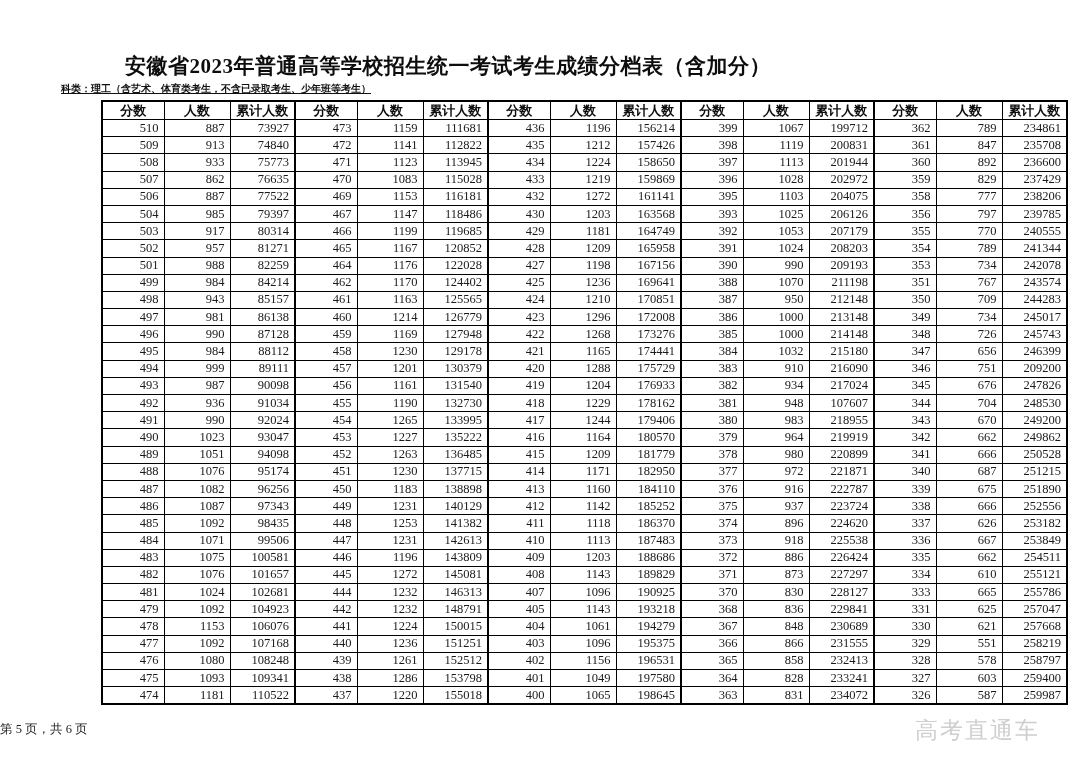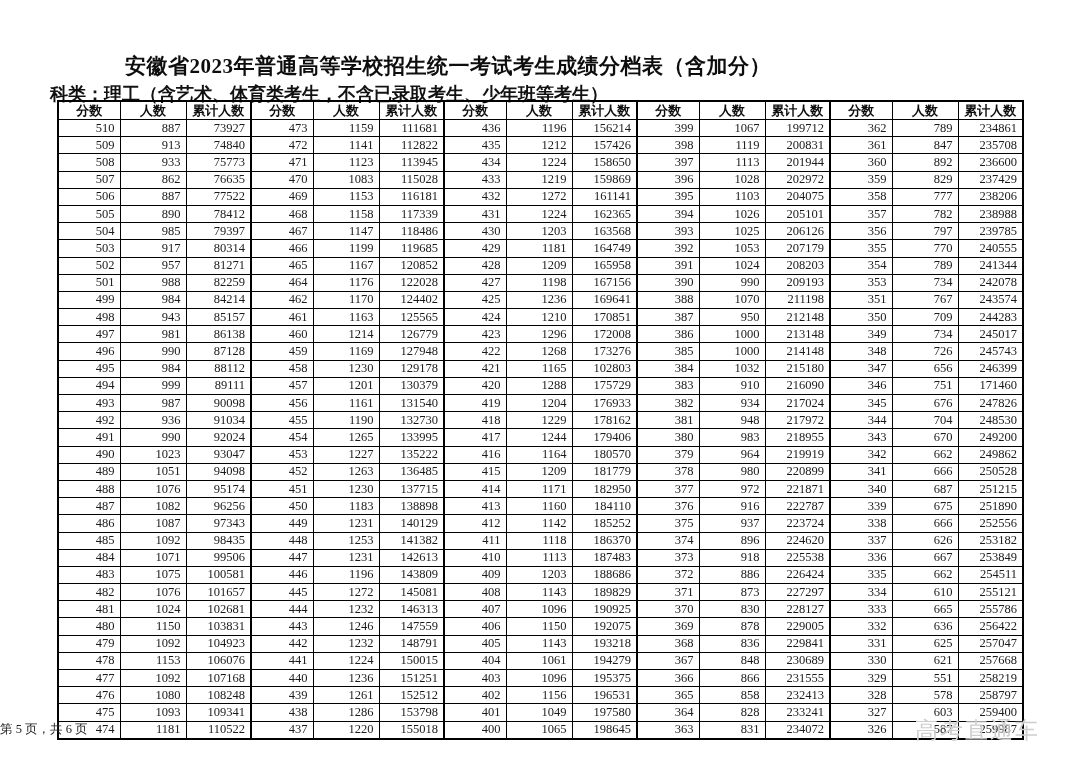--- a/index.html
+++ b/index.html
@@ -35,40 +35,42 @@
     font-weight: bold;
     letter-spacing: 0.5px;
     color: #0d0d0d;
     white-space: nowrap;
   }
 
   
   .doc-subtitle {
     position: absolute;
     top: 82px;
-    left: 50px;
-    font-size: 18px;
+    left: 61px;
+    font-size: 10px;
     font-weight: bold;
     color: #111111;
     white-space: nowrap;
+    text-decoration: underline;
   }
 
   
   .table-wrap {
     position: absolute;
     top: 100px;
     left: 57px;
     width: 966px;
   }
 
   table.grid {
     border-collapse: collapse;
     width: 966px;
     table-layout: fixed;
     border: 2px solid #000000;
+    margin-left: 44px;
   }
 
   table.grid th,
   table.grid td {
     border: 1px solid #000000;
     height: 16.2px;
     line-height: 15px;
     padding: 0 5px 0 2px;
     font-size: 12.5px;
     color: #1a1a1a;
@@ -251,37 +253,20 @@
             <td>1272</td>
             <td class="group-end">161141</td>
             <td>395</td>
             <td>1103</td>
             <td class="group-end">204075</td>
             <td>358</td>
             <td>777</td>
             <td>238206</td>
           </tr>
           <tr>
-            <td>505</td>
-            <td>890</td>
-            <td class="group-end">78412</td>
-            <td>468</td>
-            <td>1158</td>
-            <td class="group-end">117339</td>
-            <td>431</td>
-            <td>1224</td>
-            <td class="group-end">162365</td>
-            <td>394</td>
-            <td>1026</td>
-            <td class="group-end">205101</td>
-            <td>357</td>
-            <td>782</td>
-            <td>238988</td>
-          </tr>
-          <tr>
             <td>504</td>
             <td>985</td>
             <td class="group-end">79397</td>
             <td>467</td>
             <td>1147</td>
             <td class="group-end">118486</td>
             <td>430</td>
             <td>1203</td>
             <td class="group-end">163568</td>
             <td>393</td>
@@ -412,21 +397,21 @@
           </tr>
           <tr>
             <td>495</td>
             <td>984</td>
             <td class="group-end">88112</td>
             <td>458</td>
             <td>1230</td>
             <td class="group-end">129178</td>
             <td>421</td>
             <td>1165</td>
-            <td class="group-end">102803</td>
+            <td class="group-end">174441</td>
             <td>384</td>
             <td>1032</td>
             <td class="group-end">215180</td>
             <td>347</td>
             <td>656</td>
             <td>246399</td>
           </tr>
           <tr>
             <td>494</td>
             <td>999</td>
@@ -435,21 +420,21 @@
             <td>1201</td>
             <td class="group-end">130379</td>
             <td>420</td>
             <td>1288</td>
             <td class="group-end">175729</td>
             <td>383</td>
             <td>910</td>
             <td class="group-end">216090</td>
             <td>346</td>
             <td>751</td>
-            <td>171460</td>
+            <td>209200</td>
           </tr>
           <tr>
             <td>493</td>
             <td>987</td>
             <td class="group-end">90098</td>
             <td>456</td>
             <td>1161</td>
             <td class="group-end">131540</td>
             <td>419</td>
             <td>1204</td>
@@ -466,21 +451,21 @@
             <td>936</td>
             <td class="group-end">91034</td>
             <td>455</td>
             <td>1190</td>
             <td class="group-end">132730</td>
             <td>418</td>
             <td>1229</td>
             <td class="group-end">178162</td>
             <td>381</td>
             <td>948</td>
-            <td class="group-end">217972</td>
+            <td class="group-end">107607</td>
             <td>344</td>
             <td>704</td>
             <td>248530</td>
           </tr>
           <tr>
             <td>491</td>
             <td>990</td>
             <td class="group-end">92024</td>
             <td>454</td>
             <td>1265</td>
@@ -659,37 +644,20 @@
             <td>1096</td>
             <td class="group-end">190925</td>
             <td>370</td>
             <td>830</td>
             <td class="group-end">228127</td>
             <td>333</td>
             <td>665</td>
             <td>255786</td>
           </tr>
           <tr>
-            <td>480</td>
-            <td>1150</td>
-            <td class="group-end">103831</td>
-            <td>443</td>
-            <td>1246</td>
-            <td class="group-end">147559</td>
-            <td>406</td>
-            <td>1150</td>
-            <td class="group-end">192075</td>
-            <td>369</td>
-            <td>878</td>
-            <td class="group-end">229005</td>
-            <td>332</td>
-            <td>636</td>
-            <td>256422</td>
-          </tr>
-          <tr>
             <td>479</td>
             <td>1092</td>
             <td class="group-end">104923</td>
             <td>442</td>
             <td>1232</td>
             <td class="group-end">148791</td>
             <td>405</td>
             <td>1143</td>
             <td class="group-end">193218</td>
             <td>368</td>

